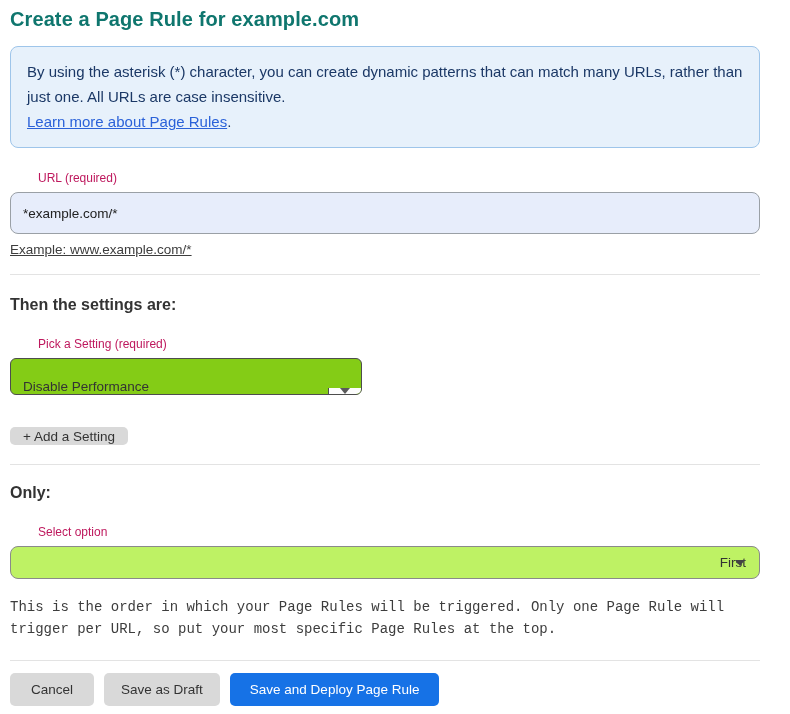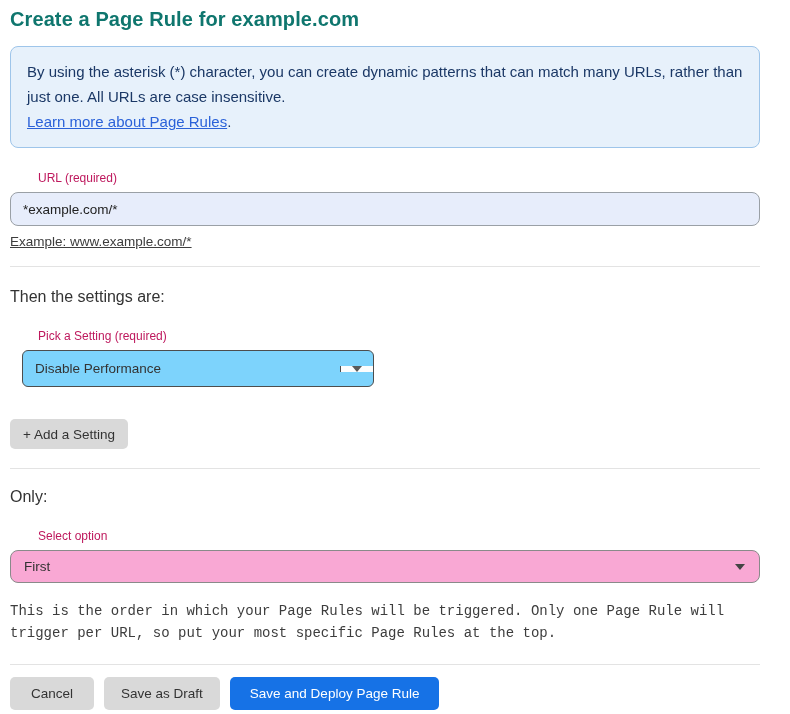--- a/index.html
+++ b/index.html
@@ -46,21 +46,21 @@
   .field-label {
     margin-top: 23px;
     font-size: 12px;
     color: #be185d;
     margin-left: 28px;
   }
   .url-input {
     display: block;
     margin-top: 7px;
     width: 750px;
-    height: 34px;
+    height: 42px;
     background: #e7edfb;
     border: 1px solid #9aa0a6;
     border-radius: 8px;
     padding: 0 12px;
     font-family: "Liberation Sans", sans-serif;
     font-size: 13.5px;
     color: #222222;
     outline: none;
   }
   .example-text {
@@ -74,40 +74,39 @@
     margin-top: 17px;
     border: none;
     border-top: 1px solid #e3e3e3;
     height: 0;
     width: 750px;
   }
 
   .section-heading {
     margin-top: 21px;
     font-size: 16px;
-    font-weight: 400;
+    font-weight: 700;
     color: #333333;
   }
 
   .setting-row {
     margin-top: 7px;
     display: flex;
     align-items: center;
   }
   .select-box {
     display: flex;
-    align-items: center;
+    align-items: flex-end;
     width: 352px;
     height: 37px;
-    background: #7dd3fc;
+    background: #84cc16;
     border: 1px solid #4d4d4d;
     border-radius: 6px;
     overflow: hidden;
     cursor: pointer;
-    margin-left: 12px;
   }
   .select-value {
     flex: 1;
     display: flex;
     align-items: center;
     padding-left: 12px;
     font-size: 13.5px;
     color: #333333;
   }
   .select-arrow-cell {
@@ -144,38 +143,39 @@
   .btn-gray {
     background: #d9d9d9;
     color: #333333;
   }
   .btn-blue {
     background: #1672e6;
     color: #ffffff;
   }
   .add-setting-btn {
     margin-top: 32px;
-    height: 30px;
+    height: 18px;
     padding: 0 13px;
   }
 
   .order-select {
     margin-top: 7px;
     position: relative;
     width: 750px;
     height: 33px;
-    background: #f9a8d4;
+    background: #bef264;
     border: 1px solid #8a8a8a;
     border-radius: 8px;
     display: flex;
     align-items: center;
     padding: 0 13px;
     font-size: 13.5px;
     color: #333333;
     cursor: pointer;
+    justify-content: flex-end;
   }
   .order-select .tri-down {
     position: absolute;
     right: 14px;
     top: 13px;
     border-top-color: #444444;
   }
   .help-text {
     margin-top: 17px;
     width: 738px;

